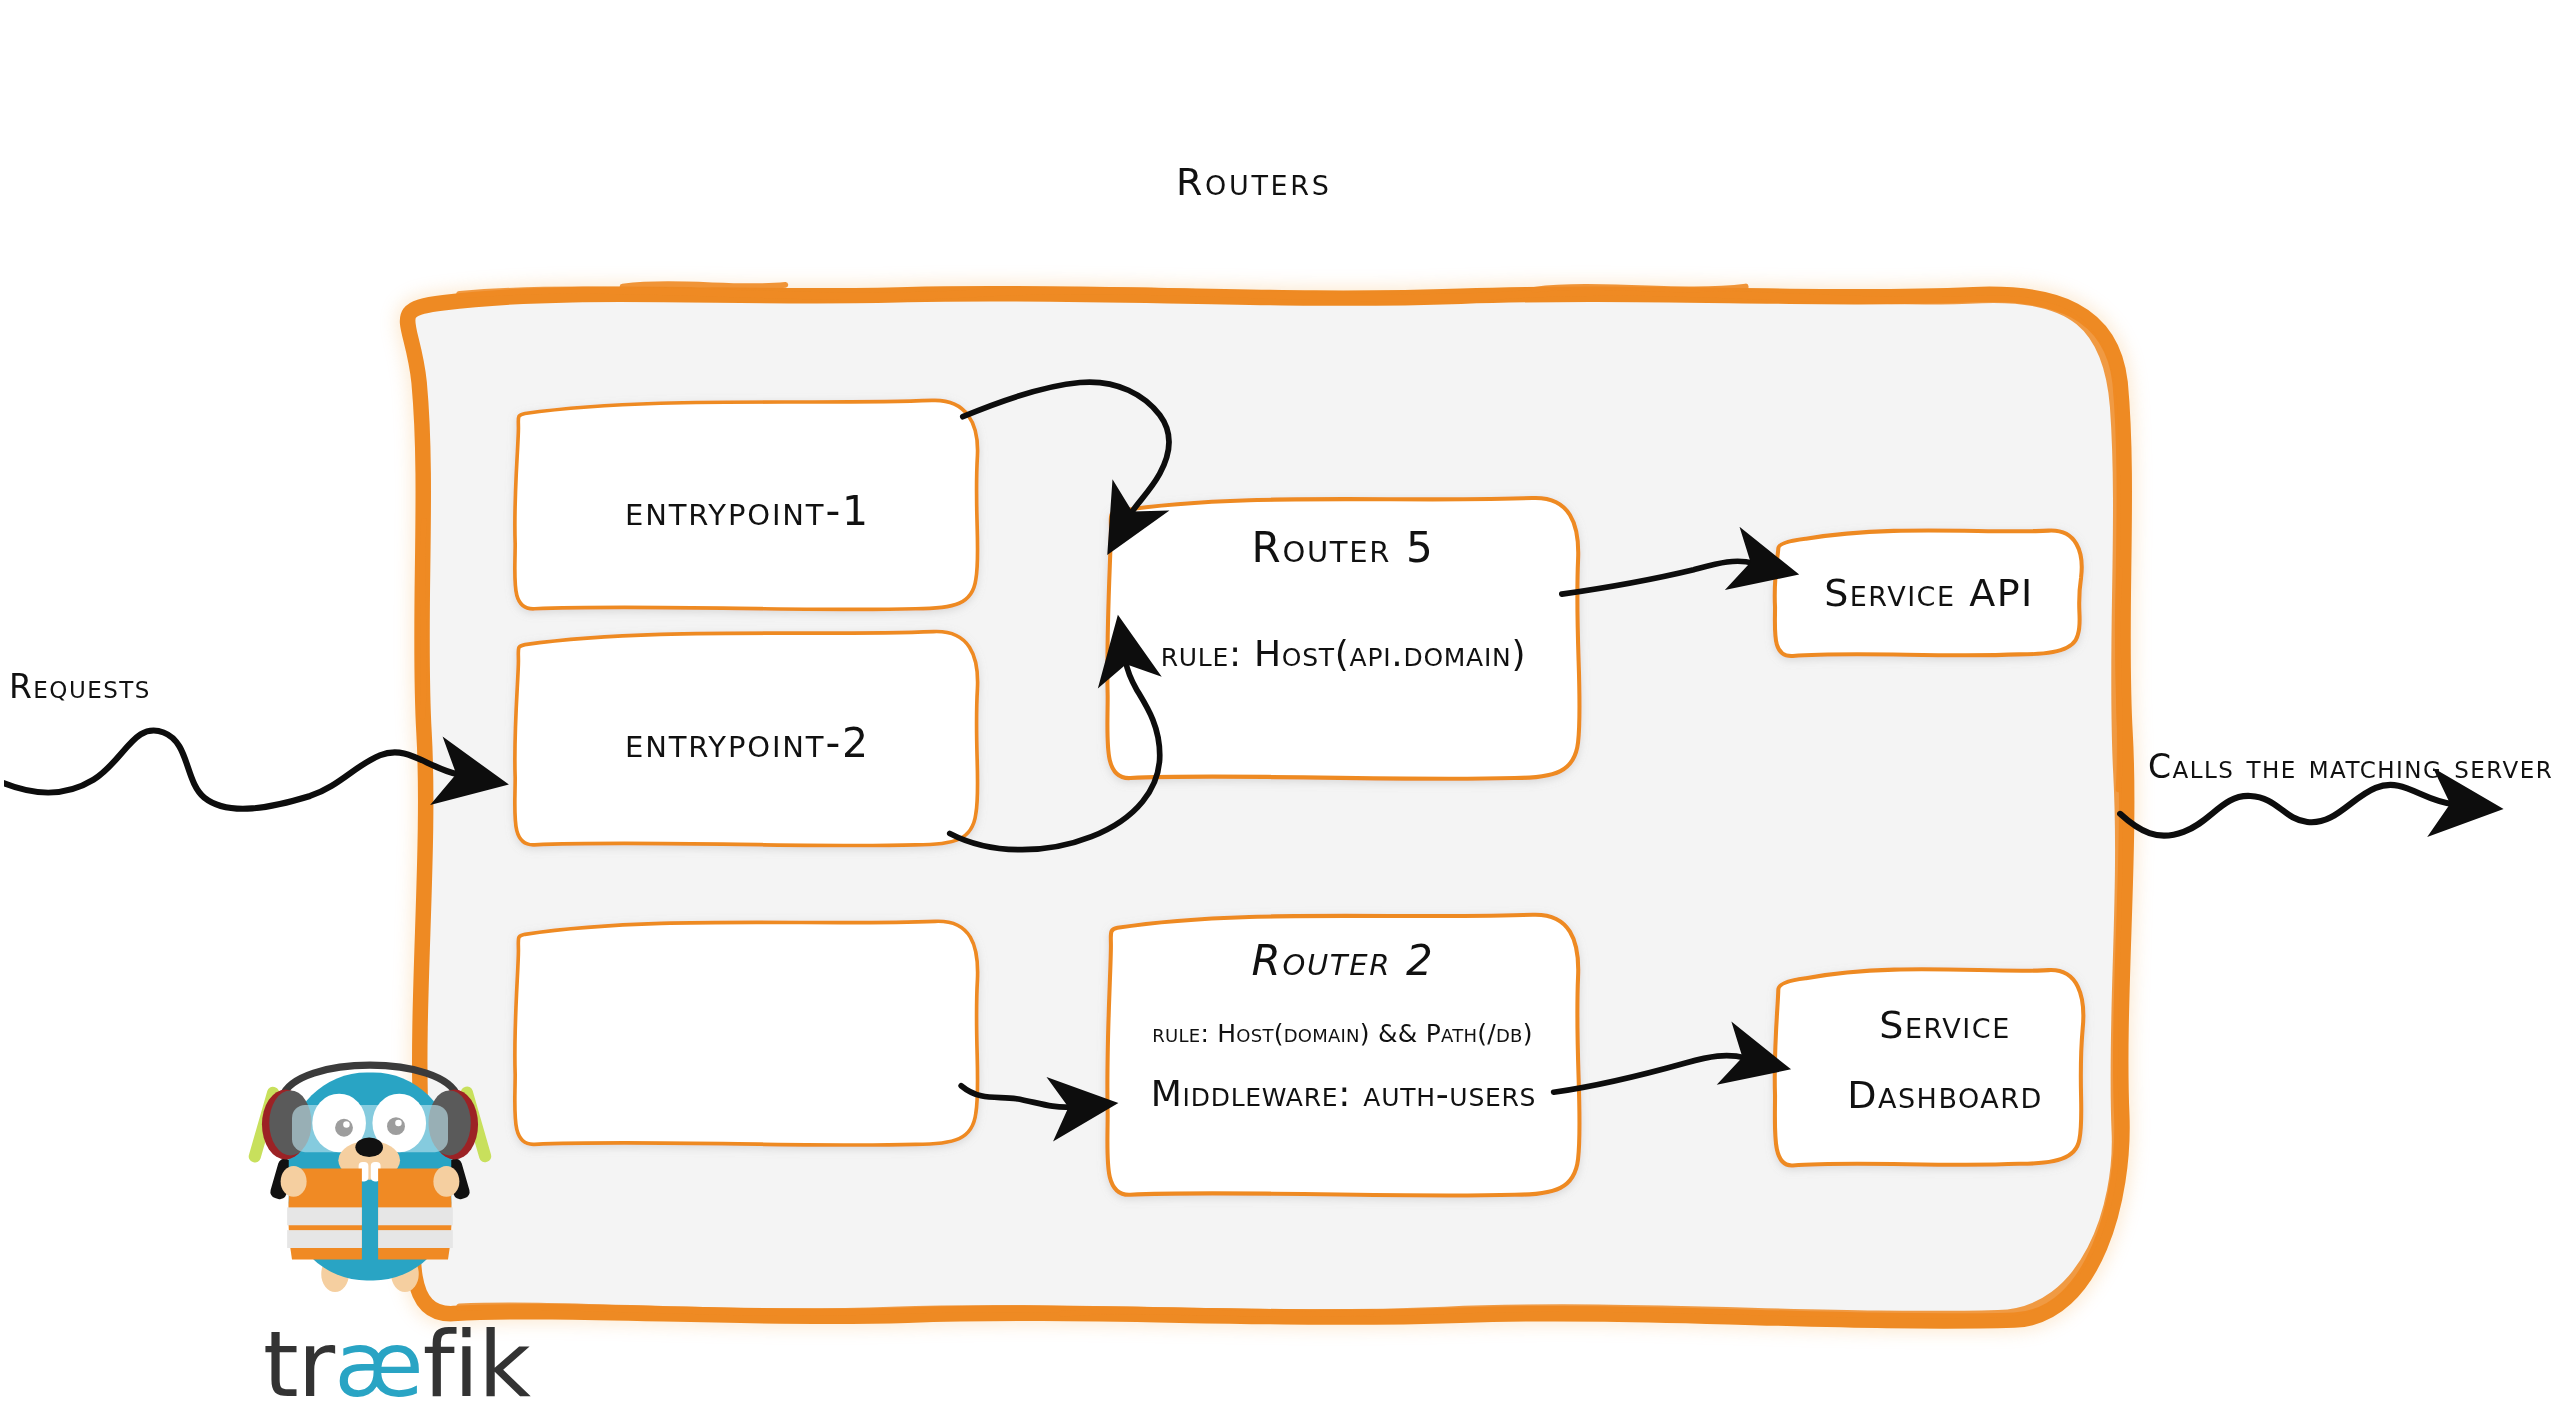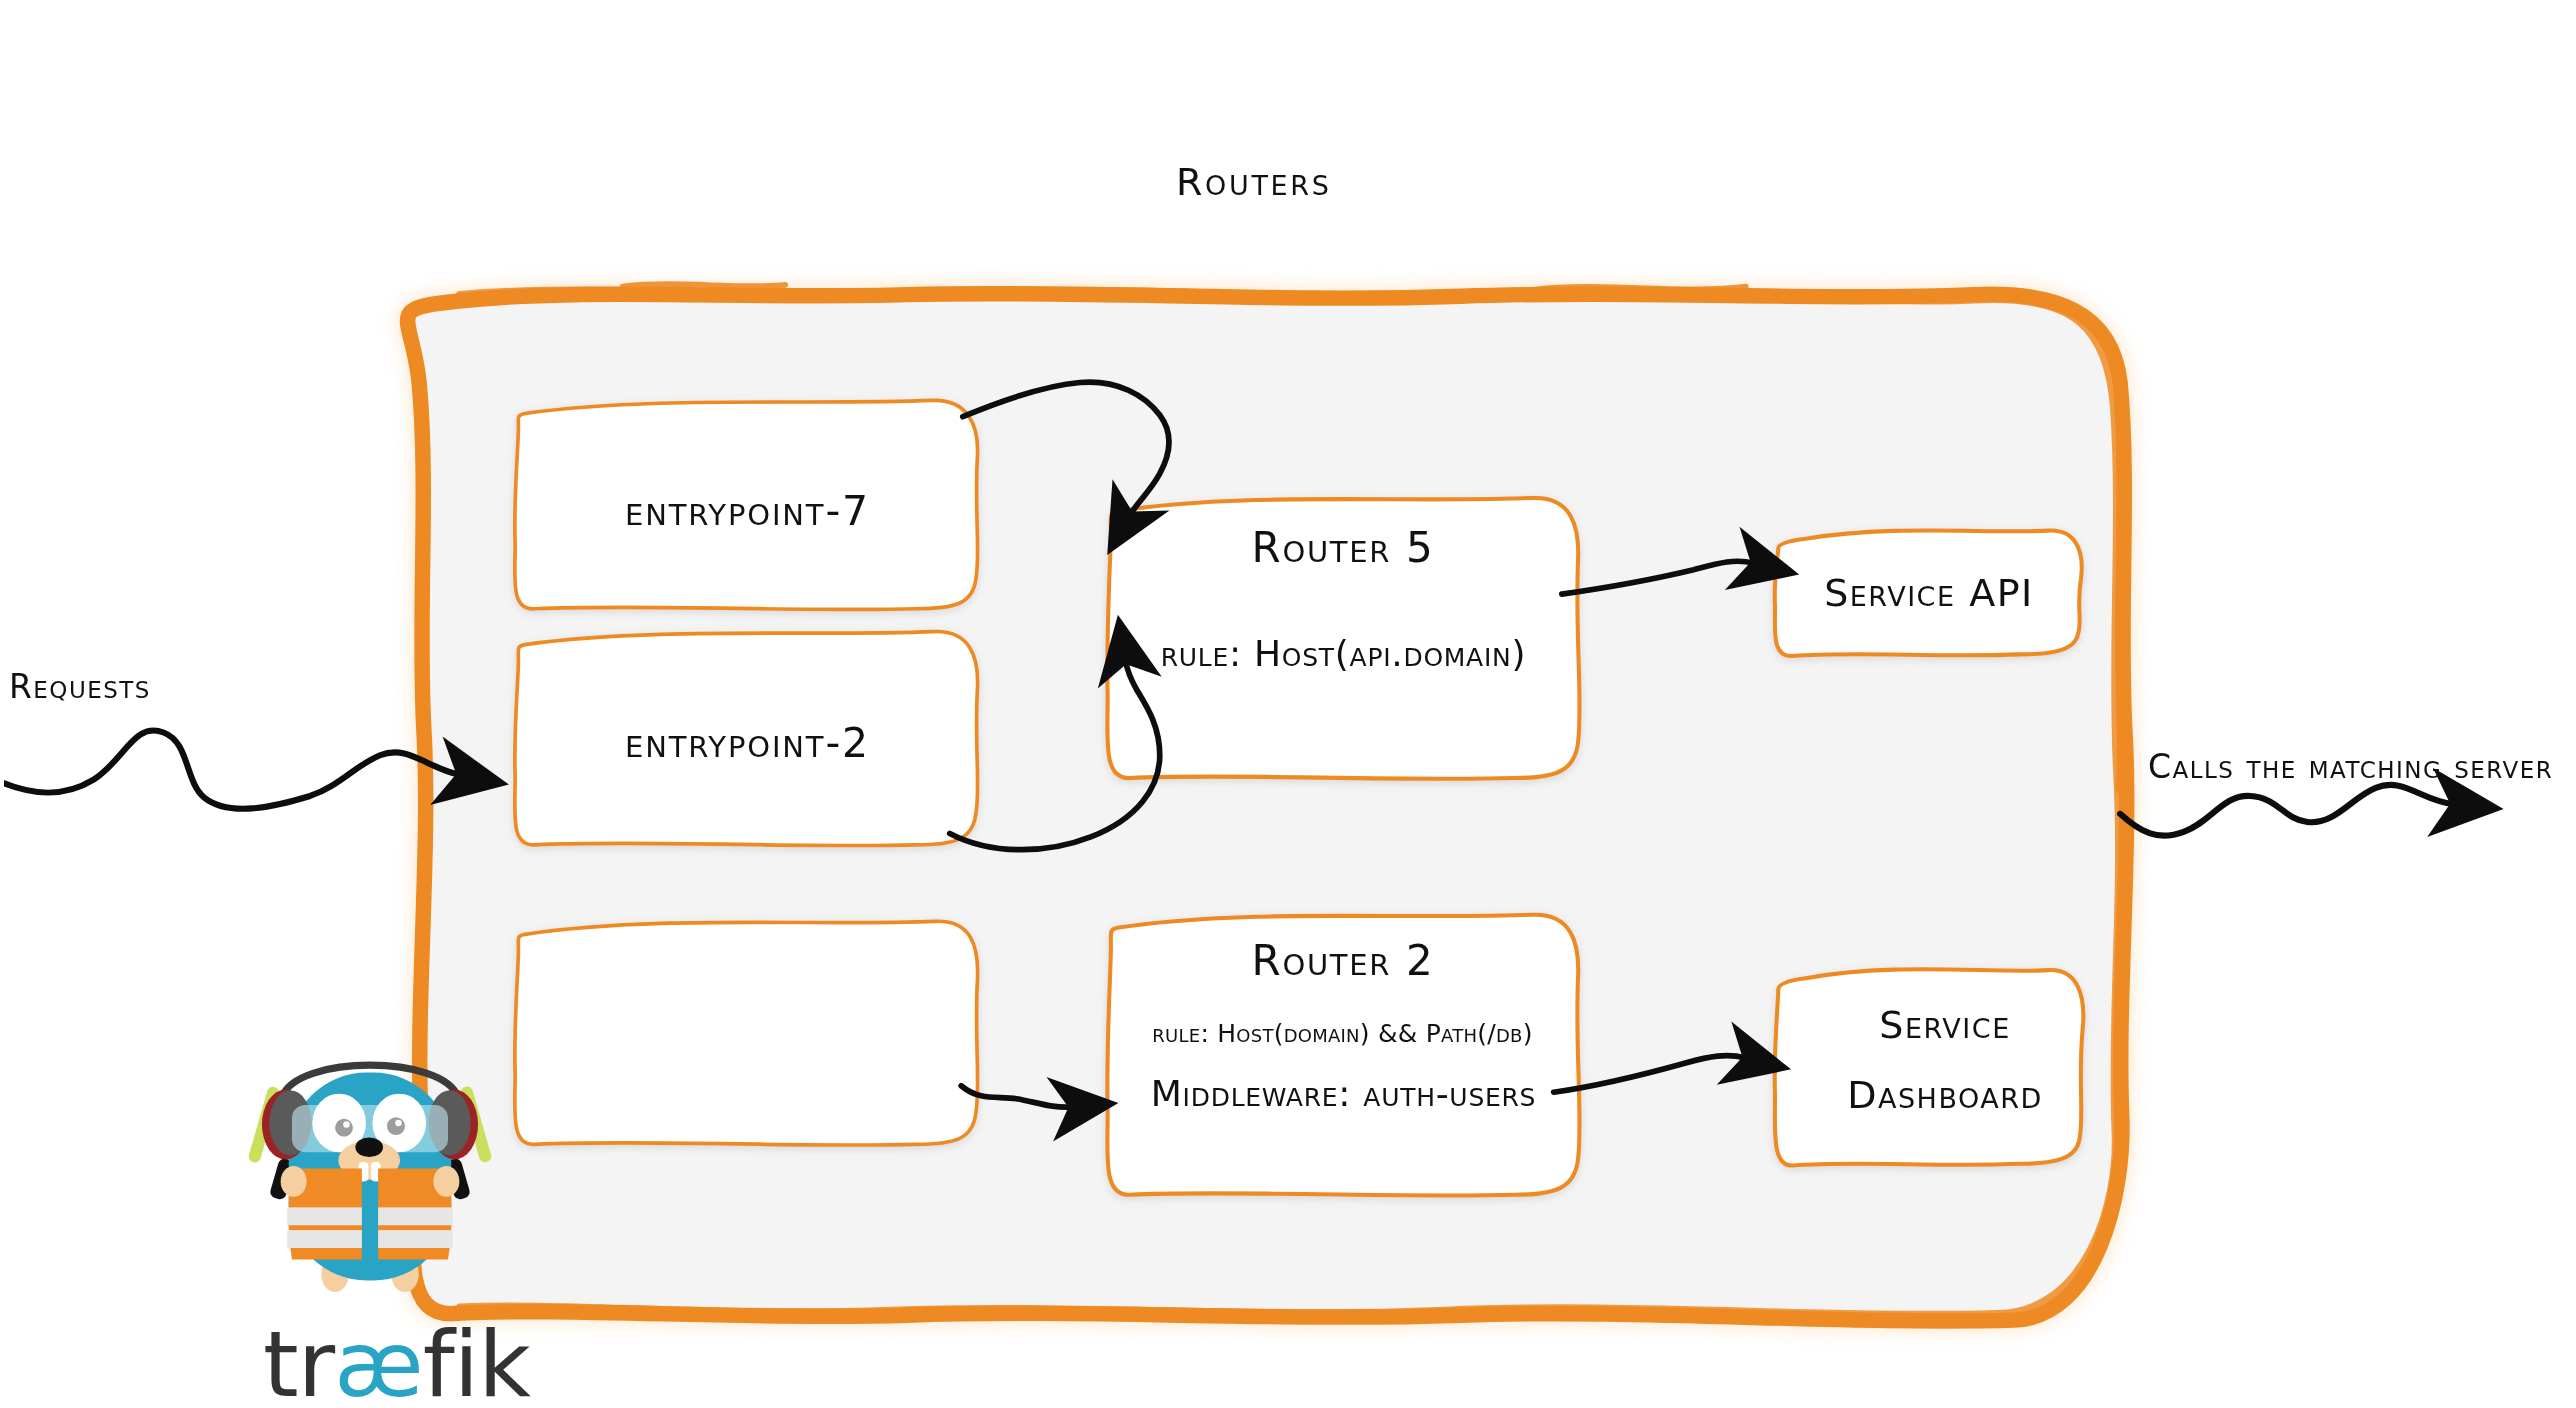--- a/index.html
+++ b/index.html
@@ -239,29 +239,29 @@
 
     <g>
       <path fill="none" stroke="#0d0d0d" stroke-width="7.5" stroke-linecap="round" marker-end="url(#dart)" d="M2600,1000 C2624,1022 2646,1034 2678,1022 C2712,1010 2726,976 2760,978
                C2794,980 2800,1006 2830,1010 C2864,1014 2884,980 2914,968
                C2948,954 2970,984 3010,988"></path>
     </g>
   </svg>
 
   <div class="hand title-routers">Routers</div>
 
-  <div class="hand box-label ep-label" style="left:514px; top:487px; width:459px;">entrypoint-7</div>
+  <div class="hand box-label ep-label" style="left:514px; top:487px; width:459px;">entrypoint-1</div>
 
   <div class="hand box-label ep-label" style="left:514px; top:719px; width:459px;">entrypoint-2</div>
 
 
   <div class="hand box-label router-title" style="left:1104px; top:523px; width:470px;">Router 5</div>
   <div class="hand box-label router-rule" style="left:1096px; top:633px; width:487px;">rule: Host(api.domain)</div>
 
-  <div class="hand box-label router-title" style="left:1104px; top:936px; width:470px;">Router 2</div>
+  <div class="hand box-label router-title" style="left:1104px; top:936px; width:470px;font-style:italic;">Router 2</div>
   <div class="hand box-label router-rule-sm" style="left:1087px; top:1019px; width:503px;">rule: Host(domain) &amp;&amp; Path(/db)</div>
   <div class="hand box-label router-rule" style="left:1096px; top:1073px; width:487px;">Middleware: auth-users</div>
 
   <div class="hand box-label svc-label" style="left:1771px; top:571px; width:308px;">Service API</div>
 
   <div class="hand box-label svc-label" style="left:1787px; top:1003px; width:308px; text-align:center;">Service</div>
   <div class="hand box-label svc-label" style="left:1787px; top:1073px; width:308px; text-align:center;">Dashboard</div>
 
   <div class="hand side-label" style="left:4.9px; top:667px; text-align:left;">Requests</div>
 

